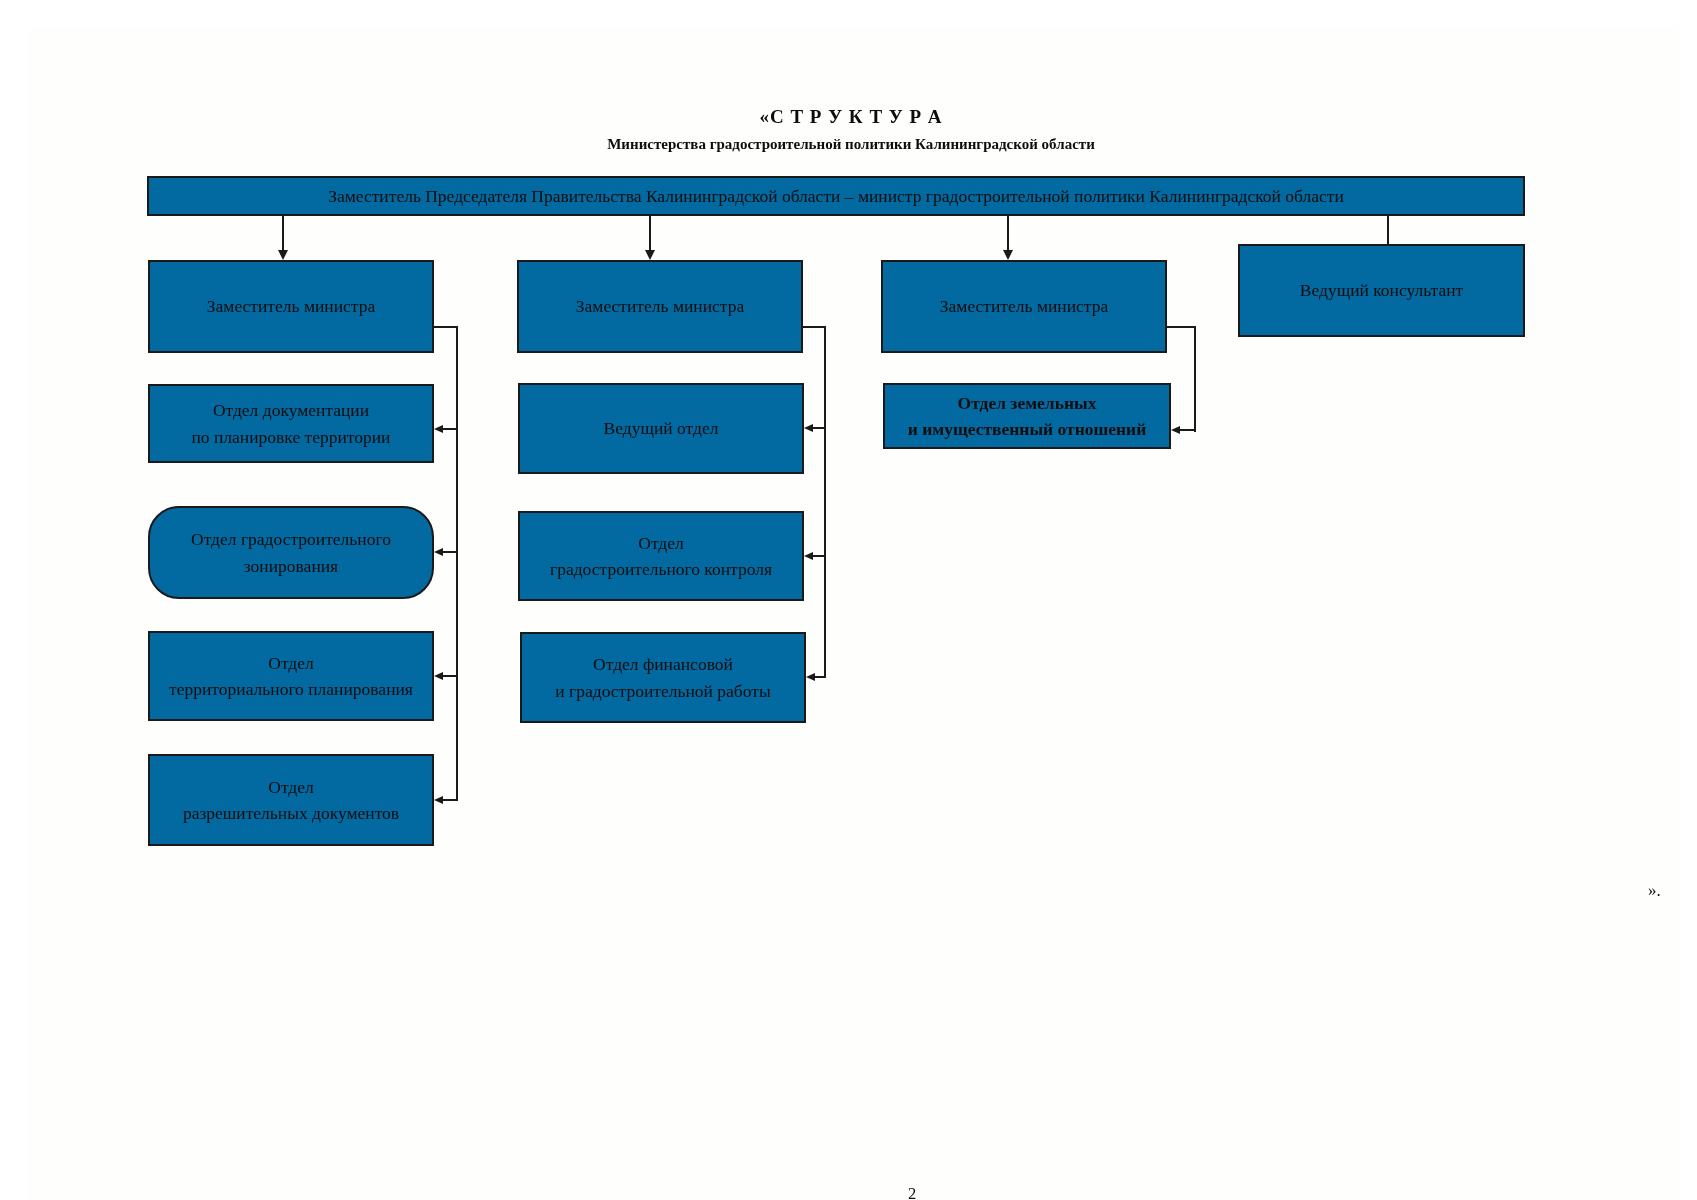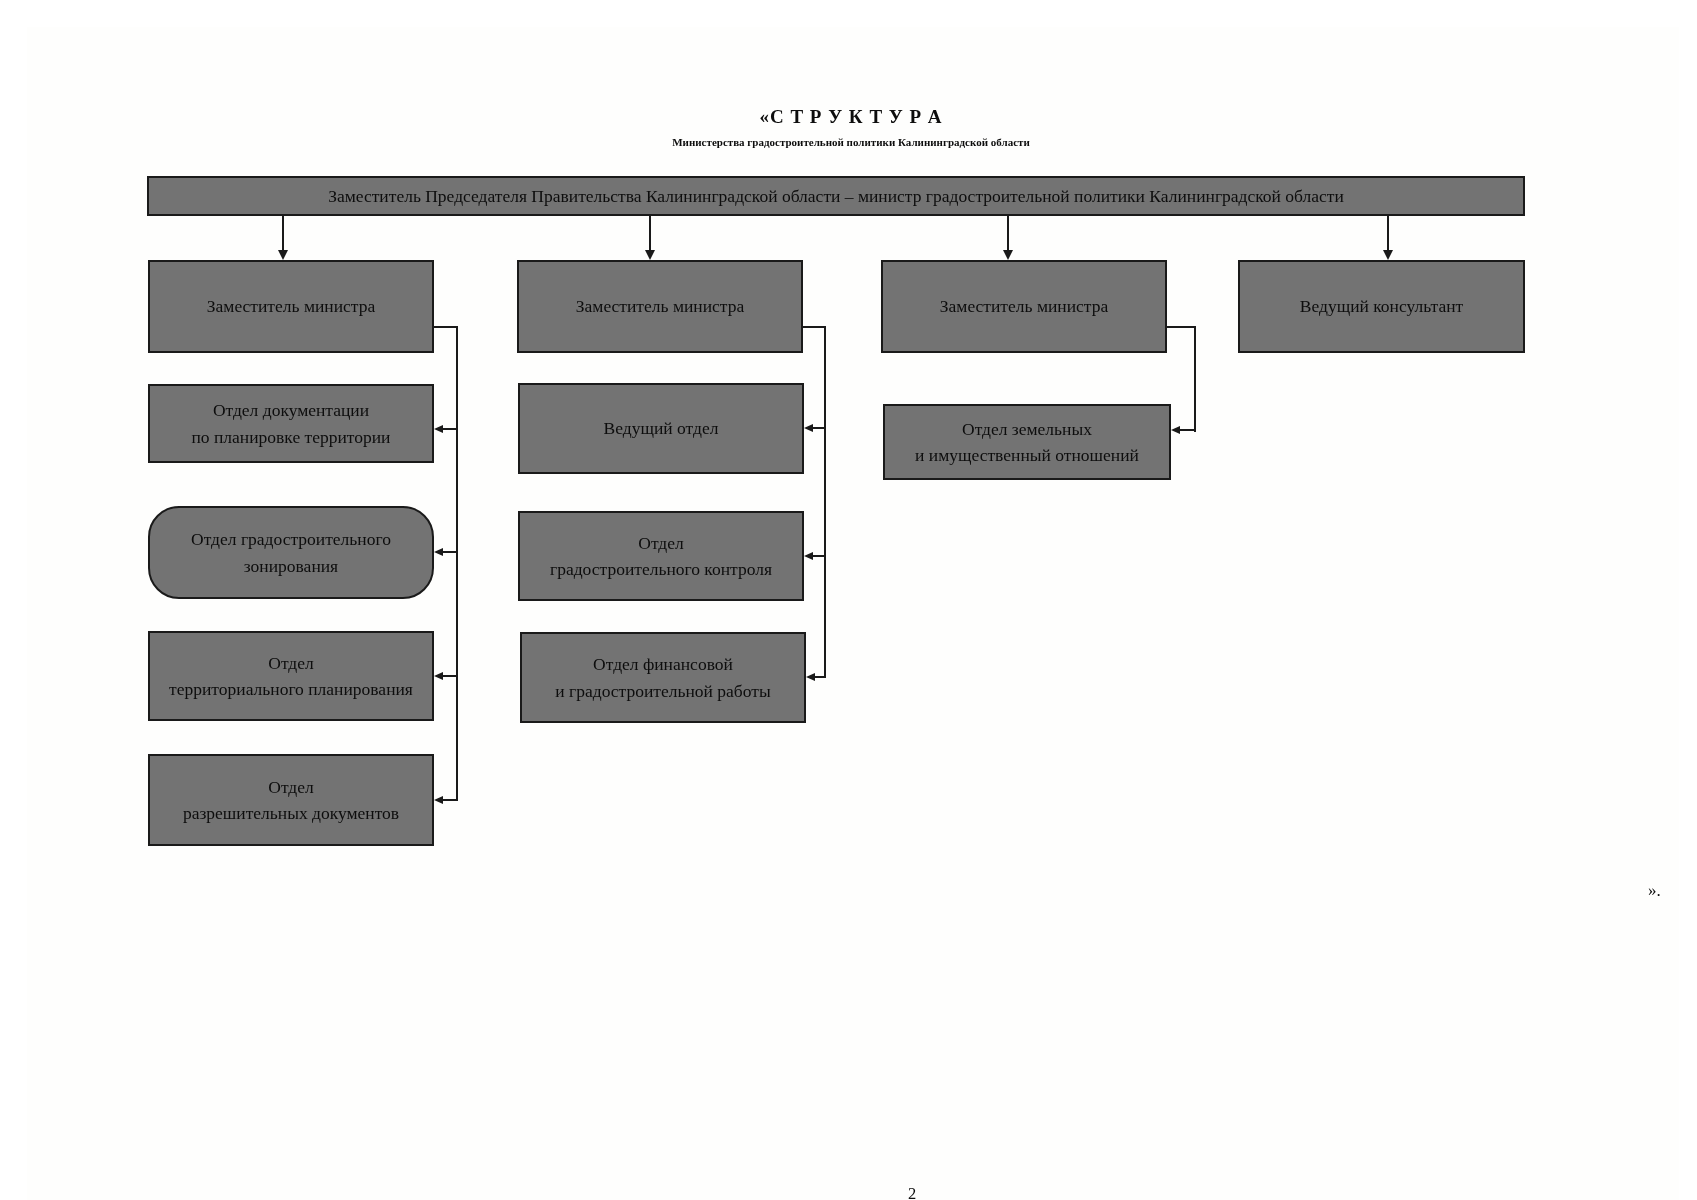--- a/index.html
+++ b/index.html
@@ -7,23 +7,23 @@
   body { font-family:"Liberation Serif", serif; color:#141414; }
   .page {
     position:relative; width:1697px; height:1200px;
     background:#fefefd; overflow:hidden;
   }
   .title-line {
     position:absolute; left:0; width:1630px; text-align:center;
     font-weight:bold; color:#0d0d0d;
   }
   .t1 { top:70px;  font-size:19px;  letter-spacing:1px; }
-  .t2 { top:100px; font-size:11px; }
+  .t2 { top:100px; font-size:15px; }
   .box {
-    position:absolute; border:2px solid #1a1a1a; background:#737373;
+    position:absolute; border:2px solid #1a1a1a; background:#0369a1;
     display:flex; align-items:center; justify-content:center;
     text-align:center; font-size:17.5px; line-height:1.5;
     white-space:pre-line; padding:2px 10px; color:#0d0d0d;
   }
   .hline, .vline { position:absolute; background:#1a1a1a; }
   .hline { height:2px; }
   .vline { width:2px; }
   .arrow-left {
     position:absolute; width:0; height:0;
     border-top:4px solid transparent; border-bottom:4px solid transparent;
@@ -54,38 +54,38 @@
 
   <div class="vline" style="left:971px; top:180px; height:34px;"></div>
   <div class="arrow-down" style="left:967px; top:214px;"></div>
 
   <div class="vline" style="left:1351px; top:180px; height:34px;"></div>
   <div class="arrow-down" style="left:1347px; top:214px;"></div>
 
   <div class="box" style="left:112px; top:224px; width:286px; height:93px;">Заместитель министра</div>
   <div class="box" style="left:481px; top:224px; width:286px; height:93px;">Заместитель министра</div>
   <div class="box" style="left:845px; top:224px; width:286px; height:93px;">Заместитель министра</div>
-  <div class="box" style="left:1202px; top:224px; width:287px; height:93px;text-align:right;">Ведущий консультант</div>
+  <div class="box" style="left:1202px; top:208px; width:287px; height:93px;text-align:right;">Ведущий консультант</div>
 
   <div class="box" style="left:112px; top:348px; width:286px; height:79px;">Отдел документации
 по планировке территории</div>
   <div class="box" style="left:112px; top:470px; width:286px; height:93px;border-radius:31px;">Отдел градостроительного
 зонирования</div>
   <div class="box" style="left:112px; top:595px; width:286px; height:90px;">Отдел
 территориального планирования</div>
   <div class="box" style="left:112px; top:718px; width:286px; height:92px;">Отдел
 разрешительных документов</div>
 
   <div class="box" style="left:482px; top:347px; width:286px; height:91px;">Ведущий отдел</div>
   <div class="box" style="left:482px; top:475px; width:286px; height:90px;">Отдел
 градостроительного контроля</div>
   <div class="box" style="left:484px; top:596px; width:286px; height:91px;">Отдел финансовой
 и градостроительной работы</div>
 
-  <div class="box" style="left:847px; top:368px; width:288px; height:76px;">Отдел земельных
+  <div class="box" style="left:847px; top:347px; width:288px; height:66px;font-weight:bold;">Отдел земельных
 и имущественный отношений</div>
 
   <div class="hline" style="left:398px; top:290px; width:24px;"></div>
   <div class="vline" style="left:420px; top:290px; height:475px;"></div>
 
   <div class="hline" style="left:405px; top:392px; width:17px;"></div>
   <div class="arrow-left" style="left:398px; top:389px;"></div>
 
   <div class="hline" style="left:405px; top:515px; width:17px;"></div>
   <div class="arrow-left" style="left:398px; top:512px;"></div>

